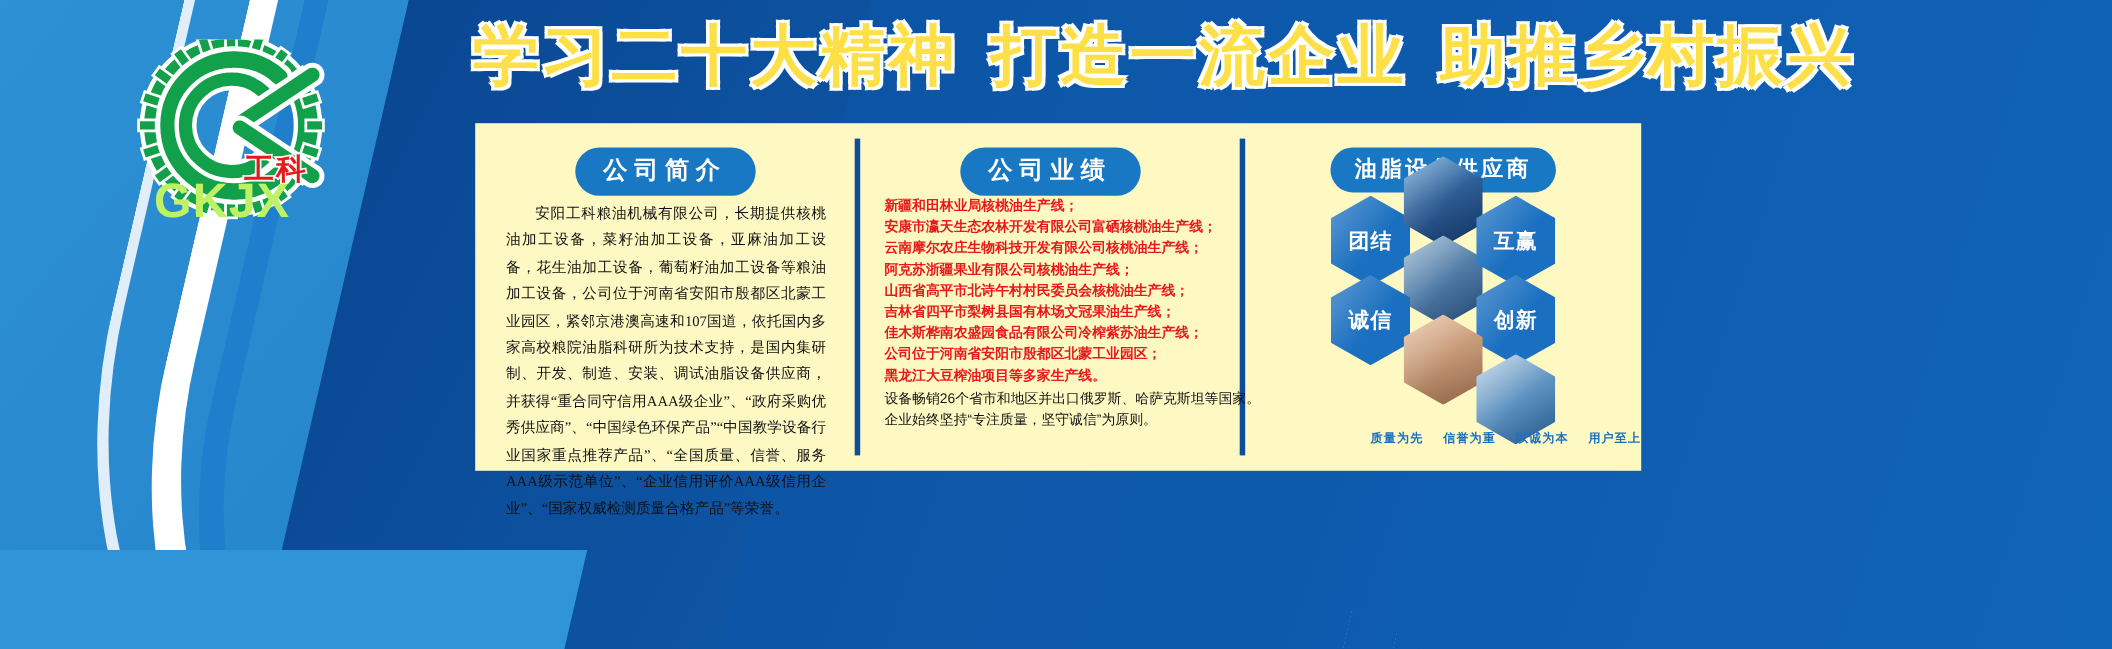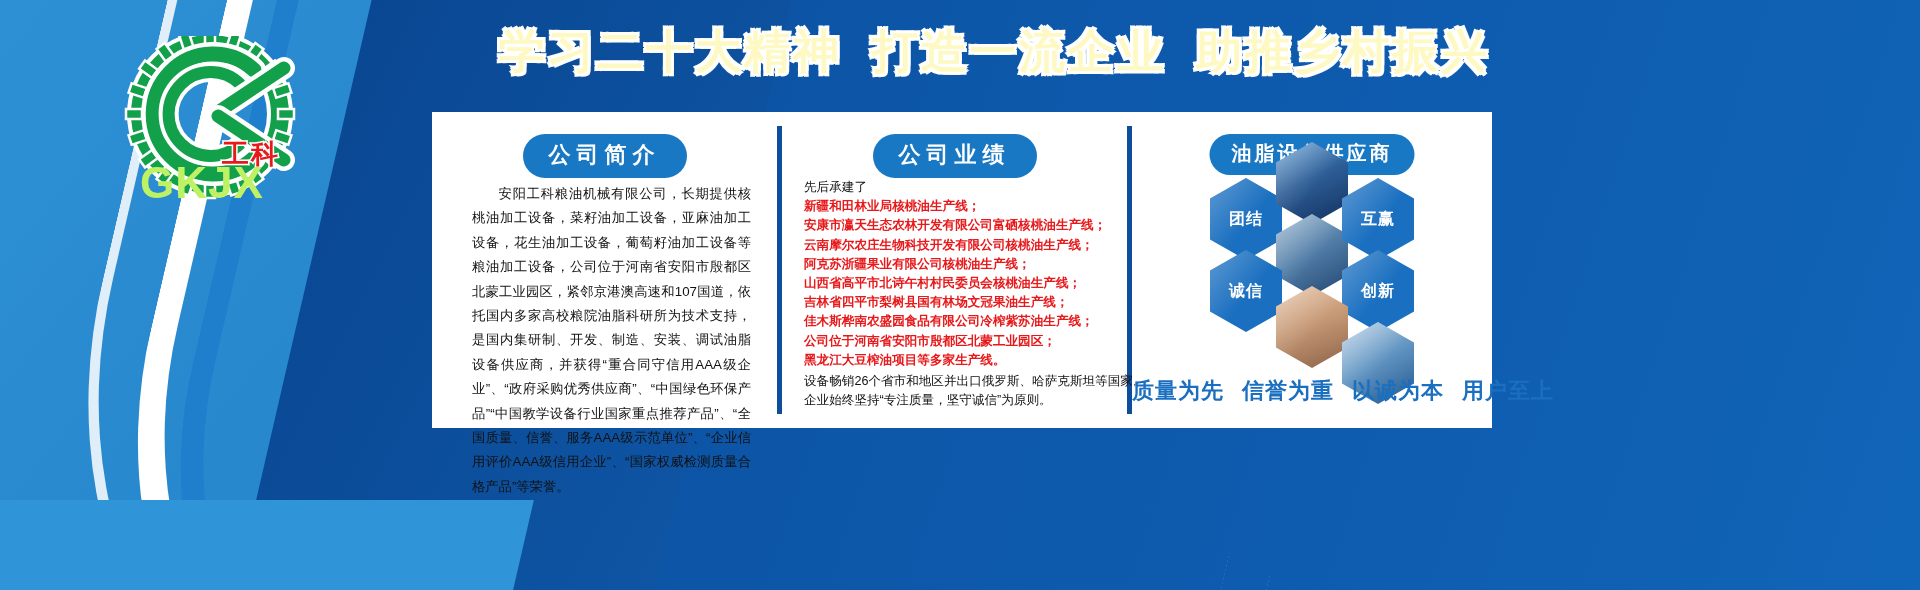--- a/index.html
+++ b/index.html
@@ -34,70 +34,70 @@
   
   .logo{position:absolute;left:108px;top:36px;width:230px;height:175px;}
   .logo svg{display:block;}
   .logo-cn{position:absolute;left:222px;top:136px;font-size:27px;font-weight:bold;color:#e8191b;
           letter-spacing:2px;-webkit-text-stroke:3px #ffffff;paint-order:stroke fill;}
   .logo-en{position:absolute;left:140px;top:158px;font-size:44px;font-weight:bold;color:#bef264;
           letter-spacing:1px;font-family:"Liberation Sans",sans-serif;}
 
   
   .headline{position:absolute;left:430px;top:22px;width:1060px;text-align:right;
-            font-size:46px;font-weight:bold;color:#fef9c3;letter-spacing:3px;line-height:58px;
+            font-size:60px;font-weight:bold;color:#fde047;letter-spacing:3px;line-height:58px;
             text-shadow:
               2px 0 0 #fff,-2px 0 0 #fff,0 2px 0 #fff,0 -2px 0 #fff,
               2px 2px 0 #fff,-2px 2px 0 #fff,2px -2px 0 #fff,-2px -2px 0 #fff,
               3px 3px 0 #fff,-3px 3px 0 #fff,3px -3px 0 #fff,-3px -3px 0 #fff;
             white-space:nowrap;}
   .headline .gap{display:inline-block;width:30px;}
 
   
-  .board{position:absolute;left:432px;top:112px;width:1060px;height:316px;background:#ffffff;}
+  .board{position:absolute;left:432px;top:112px;width:1060px;height:316px;background:#fef9c3;}
   .board-inner{position:absolute;inset:0;display:flex;}
   .panel{position:relative;height:100%;box-sizing:border-box;}
   .divider{width:5px;background:#0c4d9c;height:288px;align-self:center;flex:0 0 5px;}
   .p1{flex:0 0 345px;}
   .p2{flex:0 0 345px;}
   .p3{flex:1 1 auto;}
 
   .badge{position:absolute;top:22px;left:50%;transform:translateX(-50%);
          background:#1878c4;color:#fff;border-radius:22px;padding:6px 26px 8px;
          font-size:22px;font-weight:bold;letter-spacing:6px;white-space:nowrap;}
   .badge.wide{letter-spacing:3px;padding:6px 22px 8px;font-size:20px;}
 
-  .body1{position:absolute;top:70px;left:40px;right:26px;font-size:13.3px;line-height:24.4px;
+  .body1{position:absolute;top:70px;left:28px;right:26px;font-size:13.3px;line-height:24.4px;
          color:#111;text-align:justify;text-justify:inter-ideograph;text-indent:2em;
-         font-family:Liberation Sans, sans-serif;}
+         font-family:Liberation Serif, serif;}
 
   .body2{position:absolute;top:66px;left:22px;right:14px;font-size:12.6px;line-height:19.2px;color:#111;}
   .body2 .lead{color:#111;}
   .body2 ul{list-style:none;margin:0;padding:0;}
   .body2 li{color:#e8191b;font-weight:bold;white-space:nowrap;}
   .body2 .tail{color:#111;margin-top:2px;}
   .body2 .tail div{white-space:nowrap;}
 
   
   .p3wrap{position:absolute;inset:0;}
   .hexfield{position:absolute;left:0;right:0;top:58px;height:200px;}
   .hex{position:absolute;width:72px;height:82px;
        clip-path:polygon(50% 0%,100% 25%,100% 75%,50% 100%,0% 75%,0% 25%);
        display:flex;align-items:center;justify-content:center;
-       color:#fff;font-size:16px;font-weight:bold;letter-spacing:1px;}
+       color:#fff;font-size:19px;font-weight:bold;letter-spacing:1px;}
   .hex.solid{background:#1a6fc0;}
   .hex.photo1{background:linear-gradient(155deg,#6fa7d8 0%,#2e5f97 45%,#11305f 100%);}
   .hex.photo2{background:linear-gradient(150deg,#9bb8cf 0%,#4f7ba6 50%,#21456e 100%);}
   .hex.photo3{background:linear-gradient(160deg,#e7c3a5 0%,#c79a77 45%,#8d6347 100%);}
   .hex.photo4{background:linear-gradient(150deg,#bcd3e6 0%,#5f93c1 50%,#20578c 100%);}
   .hex .shine{position:absolute;inset:0;background:linear-gradient(130deg,rgba(255,255,255,.30) 0%,rgba(255,255,255,0) 55%);}
   .hex .label{position:relative;z-index:2;}
 
   .slogan{position:absolute;left:0;right:0;bottom:22px;text-align:right;
-          color:#1a6fc0;font-size:22px;font-weight:bold;letter-spacing:1px;white-space:nowrap;}
+          color:#1a6fc0;font-size:11px;font-weight:bold;letter-spacing:1px;white-space:nowrap;}
   .slogan .sp{display:inline-block;width:18px;}
 </style>
 </head>
 <body>
 
 <div id="stage">
 
   <div class="bg-base"></div>
   <div class="bg-light-left"></div>
   <div class="bg-deep"></div>
@@ -162,21 +162,20 @@
       <div class="panel p1">
         <div class="badge">公司简介</div>
         <div class="body1">安阳工科粮油机械有限公司，长期提供核桃油加工设备，菜籽油加工设备，亚麻油加工设备，花生油加工设备，葡萄籽油加工设备等粮油加工设备，公司位于河南省安阳市殷都区北蒙工业园区，紧邻京港澳高速和107国道，依托国内多家高校粮院油脂科研所为技术支持，是国内集研制、开发、制造、安装、调试油脂设备供应商，并获得“重合同守信用AAA级企业”、“政府采购优秀供应商”、“中国绿色环保产品”“中国教学设备行业国家重点推荐产品”、“全国质量、信誉、服务AAA级示范单位”、“企业信用评价AAA级信用企业”、“国家权威检测质量合格产品”等荣誉。</div>
       </div>
 
       <div class="divider"></div>
 
       <div class="panel p2">
         <div class="badge">公司业绩</div>
         <div class="body2">
-          <div class="lead">先后承建了</div>
           <ul>
             <li>新疆和田林业局核桃油生产线；</li>
             <li>安康市瀛天生态农林开发有限公司富硒核桃油生产线；</li>
             <li>云南摩尔农庄生物科技开发有限公司核桃油生产线；</li>
             <li>阿克苏浙疆果业有限公司核桃油生产线；</li>
             <li>山西省高平市北诗午村村民委员会核桃油生产线；</li>
             <li>吉林省四平市梨树县国有林场文冠果油生产线；</li>
             <li>佳木斯桦南农盛园食品有限公司冷榨紫苏油生产线；</li>
             <li>公司位于河南省安阳市殷都区北蒙工业园区；</li>
             <li>黑龙江大豆榨油项目等多家生产线。</li>

